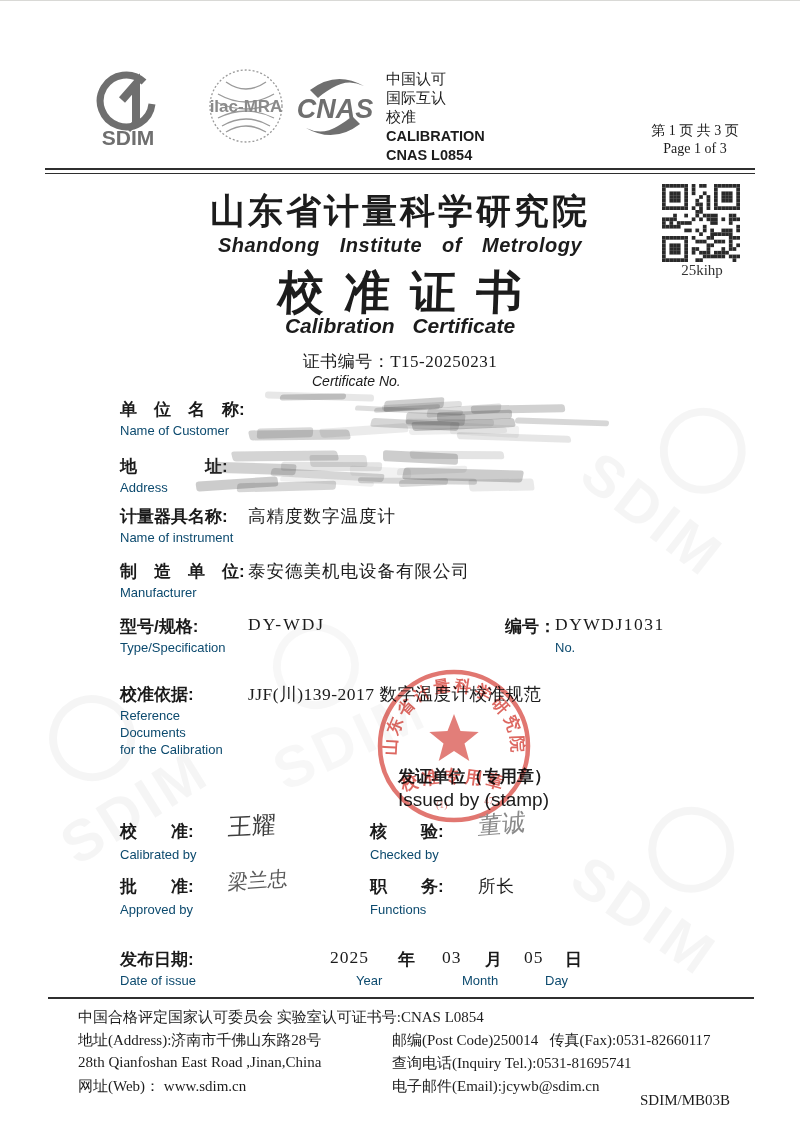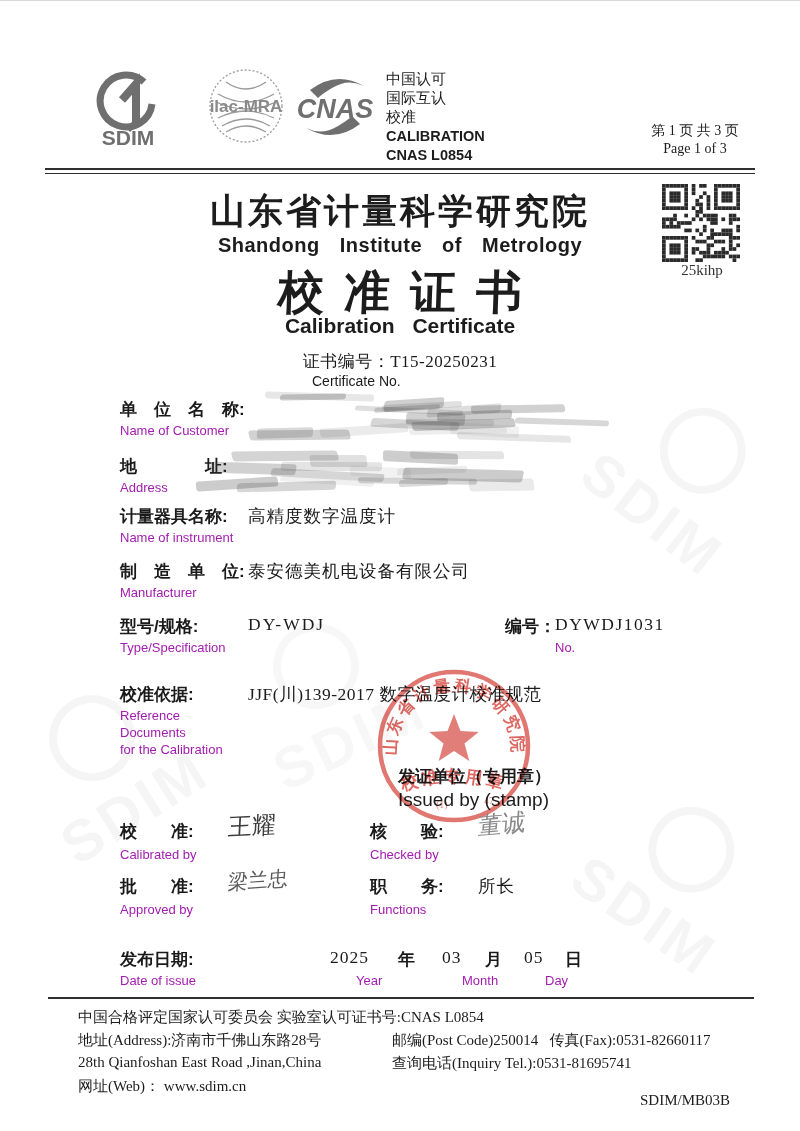--- a/index.html
+++ b/index.html
@@ -1,19 +1,19 @@
 <!DOCTYPE html>
 <html><head>
 <meta charset="utf-8">
 <style>
   html,body{margin:0;padding:0;background:#e8e8e6;}
   .page{position:relative;width:800px;height:1131px;margin:0 auto;background:#ffffff;overflow:hidden;
         font-family:"Liberation Serif",serif;color:#1c1c1c;}
   .abs{position:absolute;}
-  .sans{font-family:"Liberation Sans",sans-serif;}
+  .sans{font-family:"Liberation Sans",sans-serif;font-style:italic;}
   .center{left:0;right:0;text-align:center;}
 
   
   .scan-edge{left:0;top:8;width:100%;height:1px;background:#d9d9d6;}
   .accred{left:386px;top:70px;font-size:15px;line-height:19px;}
   .accred .en{font-family:"Liberation Sans",sans-serif;font-weight:bold;font-size:14.5px;line-height:19px;}
   .pageinfo{left:645px;top:122px;font-size:14px;line-height:18px;text-align:center;width:100px;}
   .rule-top{left:45px;top:168px;width:710px;height:3px;border-top:2px solid #2f2f2f;border-bottom:1.5px solid #2f2f2f;}
   .rule-bottom{left:48px;top:997px;width:706px;border-top:2px solid #2f2f2f;}
 
@@ -26,21 +26,21 @@
   .certno{top:350px;font-size:17px;letter-spacing:.5px;}
   .certno-en{left:312px;top:373px;font-size:14px;}
 
   
   .qr{left:660px;top:184px;width:82px;height:78px;}
   .qr svg{width:82px;height:78px;}
   .qr-caption{left:652px;top:262px;width:100px;text-align:center;font-size:15px;color:#333;}
 
   
   .lab{font-family:"Liberation Sans",sans-serif;font-weight:bold;font-size:17px;color:#1a1a1a;white-space:nowrap;}
-  .lab-en{font-family:"Liberation Sans",sans-serif;font-size:13px;color:#a21caf;white-space:nowrap;}
+  .lab-en{font-family:"Liberation Sans",sans-serif;font-size:13px;color:#0c4a6e;white-space:nowrap;}
   .val{font-size:17.5px;white-space:nowrap;letter-spacing:1px;}
 
   .scribble{overflow:visible;}
   .scribble i{position:absolute;display:block;border-radius:3px;}
 
   
   .stamp{left:372px;top:662px;width:164px;height:168px;mix-blend-mode:multiply;opacity:.82;}
   .issued-cn{left:398px;top:765px;font-family:"Liberation Sans",sans-serif;font-weight:bold;font-size:17px;}
   .issued-en{left:398px;top:789px;font-family:"Liberation Sans",sans-serif;font-size:19px;}
 
@@ -459,15 +459,16 @@
 
   <div class="abs rule-bottom"></div>
   <div class="abs f" style="left:78px;top:1008px;">中国合格评定国家认可委员会 实验室认可证书号:CNAS L0854</div>
   <div class="abs f" style="left:78px;top:1031px;">地址(Address):济南市千佛山东路28号</div>
   <div class="abs f" style="left:392px;top:1031px;">
     <span>邮编(Post Code)250014</span>&nbsp;&nbsp;&nbsp;<span>传真(Fax):0531-82660117</span>
   </div>
   <div class="abs f" style="left:78px;top:1054px;">28th Qianfoshan East Road ,Jinan,China</div>
   <div class="abs f" style="left:392px;top:1054px;">查询电话(Inquiry Tel.):0531-81695741</div>
   <div class="abs f" style="left:78px;top:1077px;">网址(Web)： www.sdim.cn</div>
+  <div class="abs f" style="left:392px;top:1077px;">电子邮件(Email):jcywb@sdim.cn</div>
   <div class="abs f" style="left:640px;top:1092px;">SDIM/MB03B</div>
 
 </div>
 
 </body></html>

